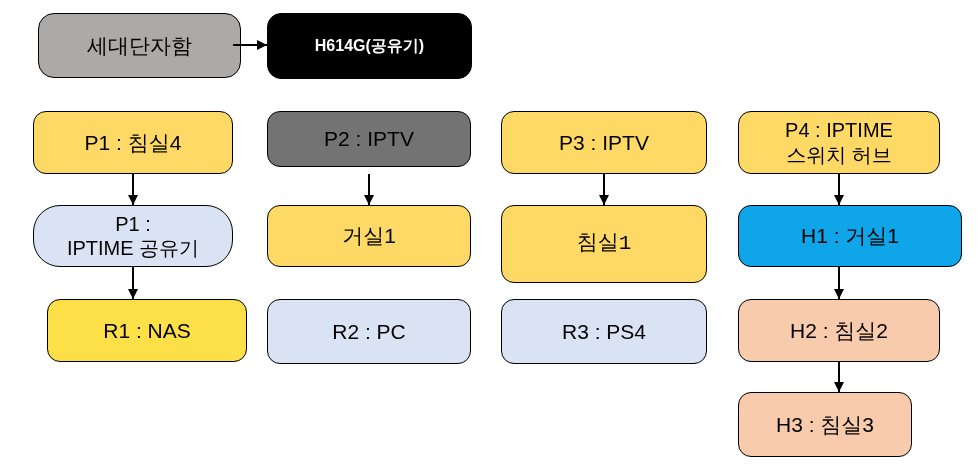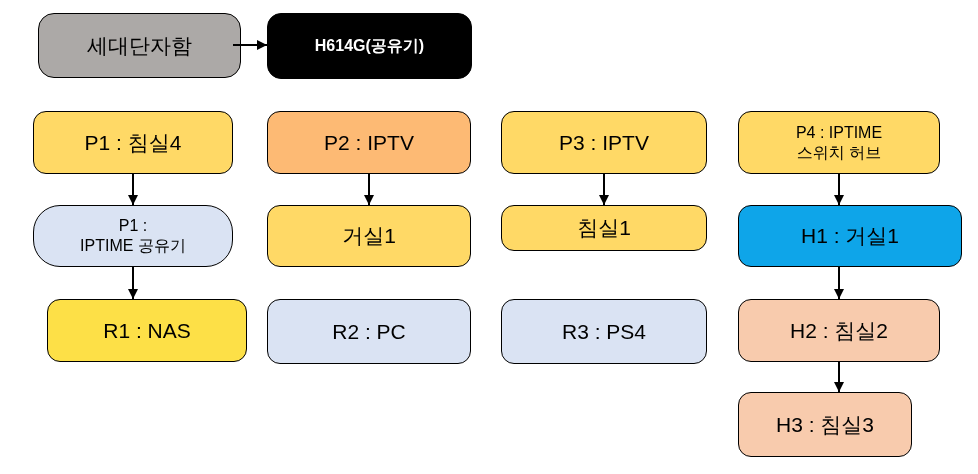--- a/index.html
+++ b/index.html
@@ -22,21 +22,21 @@
     align-items: center;
     justify-content: center;
     text-align: center;
     border: 1.5px solid #000000;
     border-radius: 13px;
     font-size: 21px;
     line-height: 1.22;
     color: #000000;
     white-space: pre-line;
   }
-  .node.two-line { font-size: 16px; }
+  .node.two-line { font-size: 20px; }
   .node.router-box {
     font-weight: 700;
     font-size: 16px;
     border-radius: 14px;
   }
   .node.junction-box { border-radius: 16px; }
   .arrow-v {
     position: absolute;
     width: 2px;
     background: #000000;
@@ -78,28 +78,28 @@
 
   <div class="node router-box" style="left: 267px; top: 13px; width: 205px; height: 66px; background: rgb(0, 0, 0); color: rgb(255, 255, 255);">H614G(공유기)</div>
 
   <div class="node" style="left: 33px; top: 111px; width: 200px; height: 63px; background: rgb(255, 217, 102);">P1 : 침실4</div>
   <div class="arrow-v" style="left:132px; top:174px; height:31px;"></div>
   <div class="node two-line" style="left: 33px; top: 205px; width: 200px; height: 62px; background: rgb(218, 227, 243); border-radius: 27px;">P1 :
 IPTIME 공유기</div>
   <div class="arrow-v" style="left:132px; top:267px; height:32px;"></div>
   <div class="node" style="left: 33px; top: 299px; width: 200px; height: 63px; background: #fde047; margin-left: 14px;">R1 : NAS</div>
 
-  <div class="node" style="left: 267px; top: 111px; width: 204px; height: 63px; background: #fdba74;">P2 : IPTV</div>
+  <div class="node" style="left: 267px; top: 111px; width: 204px; height: 56px; background: #737373;">P2 : IPTV</div>
   <div class="arrow-v" style="left:368px; top:174px; height:31px;"></div>
   <div class="node" style="left: 267px; top: 205px; width: 204px; height: 62px; background: rgb(255, 217, 102);">거실1</div>
   <div class="node" style="left: 267px; top: 299px; width: 204px; height: 65px; background: rgb(218, 227, 243);">R2 : PC</div>
 
   <div class="node" style="left: 501px; top: 111px; width: 206px; height: 63px; background: rgb(255, 217, 102);">P3 : IPTV</div>
   <div class="arrow-v" style="left:603px; top:174px; height:31px;"></div>
-  <div class="node" style="left: 501px; top: 205px; width: 206px; height: 46px; background: rgb(255, 217, 102);">침실1</div>
+  <div class="node" style="left: 501px; top: 205px; width: 206px; height: 78px; background: rgb(255, 217, 102); font-family: Liberation Mono, monospace;">침실1</div>
   <div class="node" style="left: 501px; top: 299px; width: 206px; height: 65px; background: rgb(218, 227, 243);">R3 : PS4</div>
 
   <div class="node two-line" style="left: 738px; top: 111px; width: 202px; height: 63px; background: rgb(255, 217, 102);">P4 : IPTIME
 스위치 허브</div>
   <div class="arrow-v" style="left:838px; top:174px; height:31px;"></div>
   <div class="node" style="left: 738px; top: 205px; width: 224px; height: 62px; background: #0ea5e9;">H1 : 거실1</div>
   <div class="arrow-v" style="left:838px; top:267px; height:32px;"></div>
   <div class="node" style="left: 738px; top: 299px; width: 202px; height: 63px; background: rgb(248, 203, 173);">H2 : 침실2</div>
   <div class="arrow-v" style="left:838px; top:362px; height:30px;"></div>
   <div class="node" style="left: 738px; top: 392px; width: 174px; height: 65px; background: rgb(248, 203, 173);">H3 : 침실3</div>

